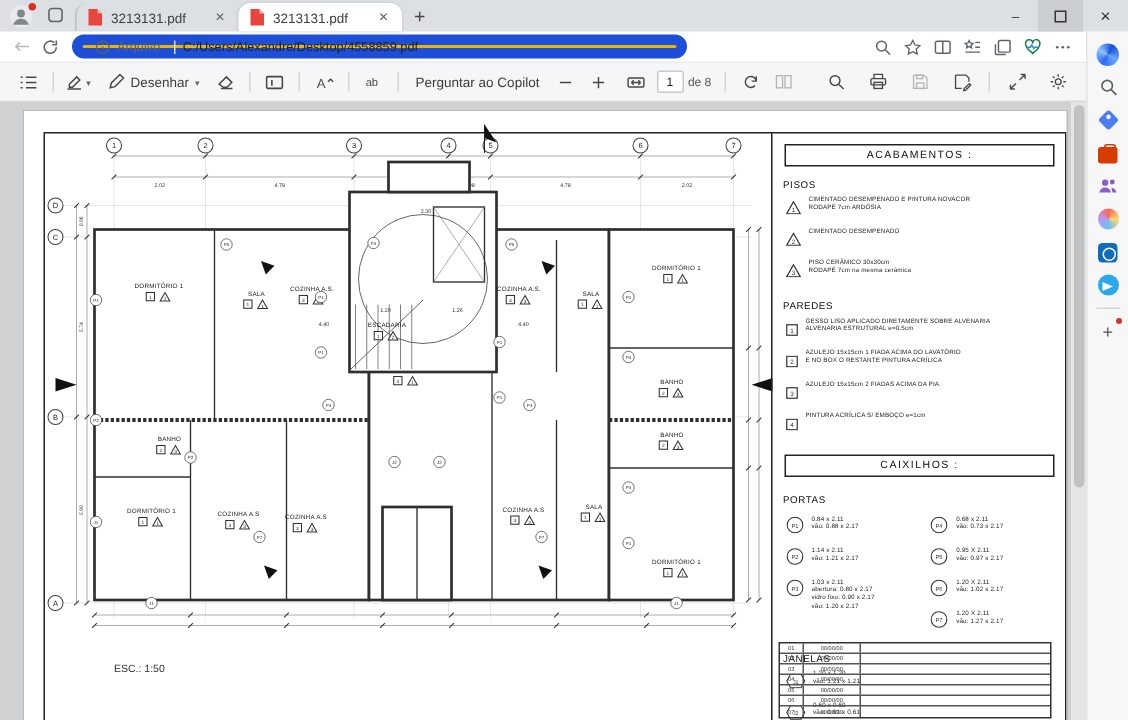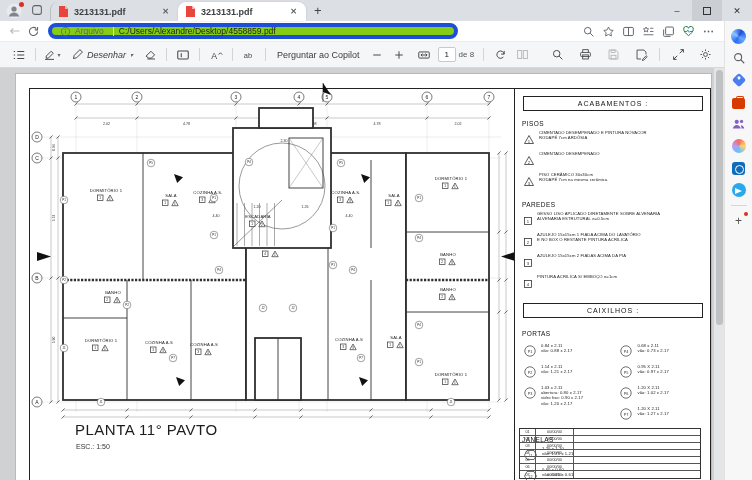--- a/index.html
+++ b/index.html
@@ -5,38 +5,38 @@
   html,body{margin:0;padding:0;background:#e8e8e8;font-family:"Liberation Sans",sans-serif;}
   *{box-sizing:border-box;}
   .window{width:752px;height:480px;overflow:hidden;position:relative;background:#fff;}
 
   
   .tabstrip{height:21px;background:#dce0e5;display:flex;align-items:center;position:relative;}
   .profile{width:16px;height:16px;margin-left:6px;position:relative;flex:none;}
   .profile svg{display:block;}
   .profile .dot{position:absolute;top:-1px;right:-2px;width:5px;height:5px;border-radius:50%;background:#d93025;}
   .tabsearch{width:16px;height:16px;margin:0 4px 0 8px;color:#5f6368;flex:none;}
-  .tab{display:flex;align-items:center;height:19px;margin-top:2px;padding:0 6px 0 7px;width:128px;flex:none;border-radius:8px 8px 0 0;color:#3c4043;position:relative;font-weight:bold;}
+  .tab{display:flex;align-items:center;height:19px;margin-top:2px;padding:0 6px 0 7px;width:109px;flex:none;border-radius:8px 8px 0 0;color:#3c4043;position:relative;}
   .tab.inactive{border-left:1px solid #b9bec4;}
   .tab.active{background:#fff;box-shadow:0 0 2px rgba(0,0,0,.15);}
   .tab .fav{flex:none;margin-right:5px;display:flex;}
   .tab .t{font-size:9px;white-space:nowrap;overflow:hidden;flex:1;}
   .tab .x{flex:none;font-size:8px;color:#5f6368;padding:1px 3px;border-radius:3px;}
   .newtab{font-size:13px;color:#444;padding:0 8px;flex:none;}
   .wincontrols{margin-left:auto;display:flex;align-items:center;height:100%;flex:none;}
   .wc{width:30px;height:100%;display:flex;align-items:center;justify-content:center;font-size:9px;color:#333;}
   .wc .maxglyph{width:8px;height:8px;border:1px solid #333;}
   .wc.max{background:#cbcfd3;}
   
   .mainrow{display:flex;height:459px;}
   .leftcol{width:724px;display:flex;flex-direction:column;}
   .addressbar{height:21px;background:#fff;display:flex;align-items:center;padding:0 6px;border-bottom:1px solid #ececec;}
   .navic{width:18px;height:16px;display:flex;align-items:center;justify-content:center;color:#5f6368;flex:none;}
   .navic.dis{color:#b8bbbe;}
-  .pill{height:16px;border:4px solid #1d4ed8;background:#84cc16;border-radius:9px;display:flex;align-items:center;padding:0 8px;margin:0 6px;width:410px;flex:none;}
+  .pill{height:16px;border:7px solid #1d4ed8;background:#eab308;border-radius:9px;display:flex;align-items:center;padding:0 8px;margin:0 6px;width:410px;flex:none;}
   .pill .scheme{font-size:8.5px;color:#5f6368;margin:0 4px;}
   .pill .psep{width:1px;height:9px;background:#dadce0;margin:0 5px;}
   .pill .url{font-size:8.5px;color:#202124;white-space:nowrap;overflow:hidden;}
   .abspacer{flex:1;}
   .aric{width:20px;height:16px;display:flex;align-items:center;justify-content:center;color:#5f6368;flex:none;}
   
   .pdftoolbar{height:26px;background:#f5f6f7;border-bottom:1px solid #d8d8d8;display:flex;align-items:center;padding:0 8px;color:#474747;}
   .tbi{height:18px;min-width:18px;display:flex;align-items:center;justify-content:center;flex:none;margin:0 2px;}
   .tbi.dis{color:#b5b5b5;}
   .tbsep{width:1px;height:13px;background:#d4d4d4;margin:0 5px;flex:none;}
@@ -218,21 +218,21 @@
             </svg>
           </span>
         <span class="tbsep"></span>
         <span class="tbi">
             <svg width="13" height="13" viewBox="0 0 16 16" fill="none" stroke="currentColor" stroke-width="1.2">
               <path d="M4 10l6-6 2.5 2.5-6 6H4v-2.5z"></path>
               <path d="M2.5 14h11"></path>
             </svg>
             <span class="chev">▾</span>
           </span>
-        <span class="tbi" style="margin-left:8px;font-style:italic;">
+        <span class="tbi" style="margin-left:8px;">
           <svg width="13" height="13" viewBox="0 0 16 16" fill="none" stroke="currentColor" stroke-width="1.2">
               <path d="M3 13l1-4 7-7 3 3-7 7-4 1z"></path>
             </svg>
           <span class="tblabel">Desenhar</span>
           <span class="chev">▾</span>
         </span>
         <span class="tbi" style="margin-left:6px;">
             <svg width="13" height="13" viewBox="0 0 16 16" fill="none" stroke="currentColor" stroke-width="1.2">
               <path d="M2.5 10l6-6 4.5 4.5-4 4H6L2.5 10z"></path>
               <path d="M4 13.5h9.5"></path>
@@ -820,21 +820,20 @@
                   <div class="rc rc2">00/00/00</div>
                   <div class="rc rc3"></div>
                 </div>
                 <div class="revrow">
                   <div class="rc rc1">07</div>
                   <div class="rc rc2">00/00/00</div>
                   <div class="rc rc3"></div>
                 </div>
               </div>
           </div>
-          <div class="ptitle">PLANTA 11° PAVTO</div>
           <div class="pscale">ESC.: 1:50</div>
         </div>
         <div class="vscroll">
             <div class="vthumb"></div>
           </div>
       </div>
     </div>
 
     <div class="sidebar" id="sidebar">
         <div class="sbi">

